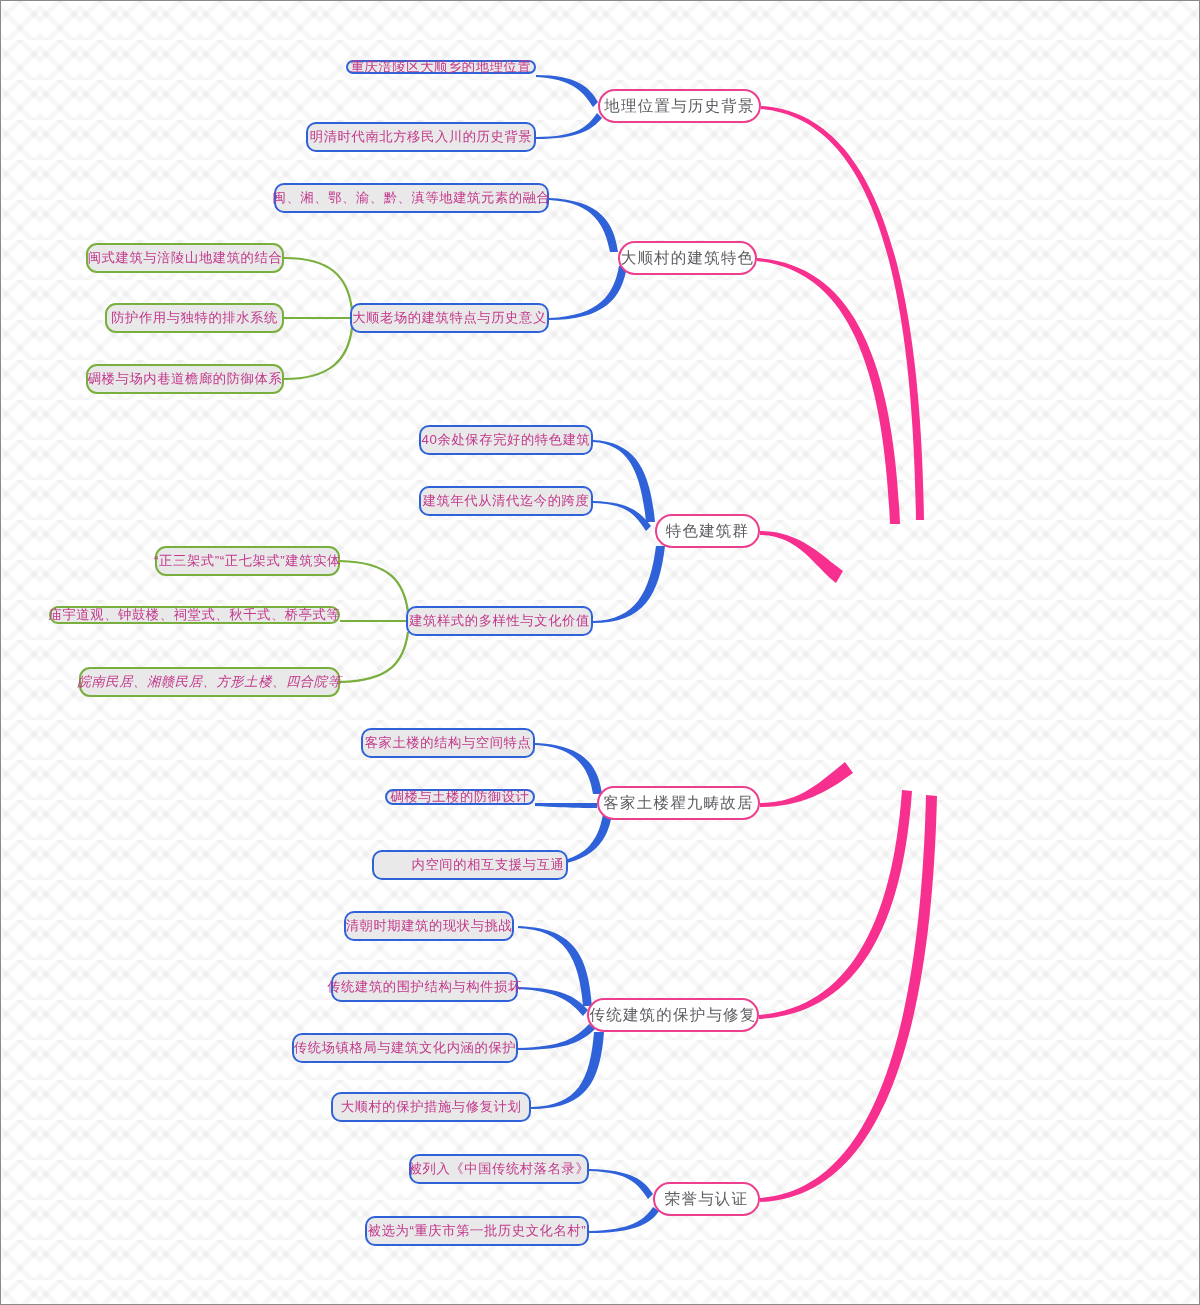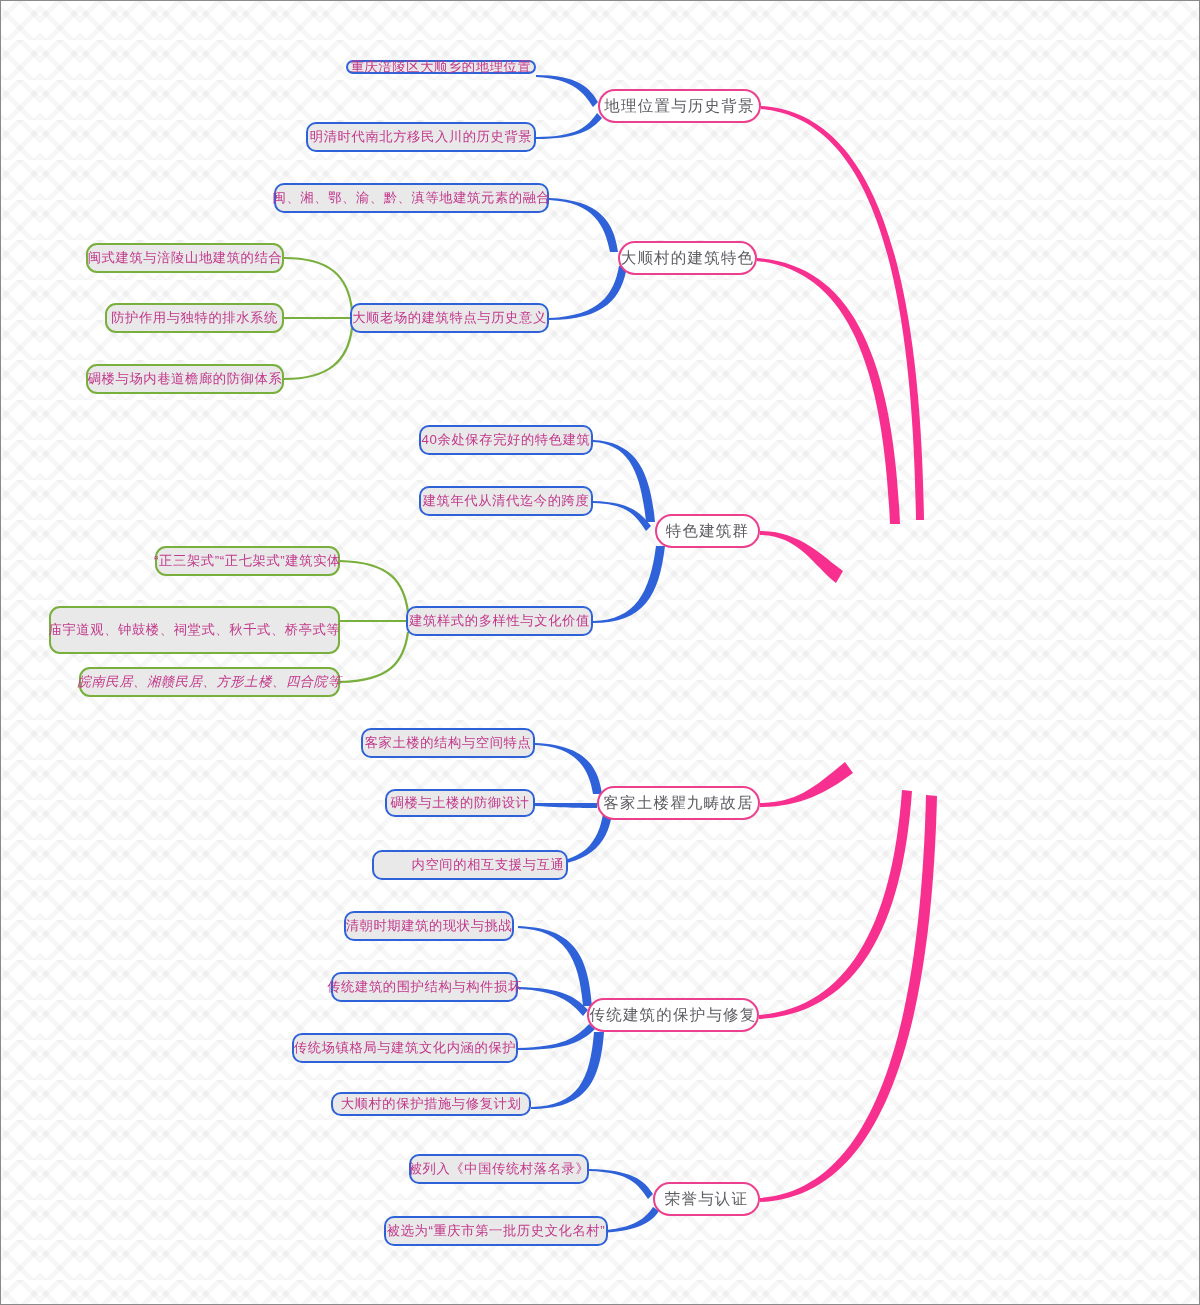--- a/index.html
+++ b/index.html
@@ -213,59 +213,59 @@
   </div>
   <div class="node leaf-blue" style="left:419px; top:486px; width:174px; height:30px;">
     <span>建筑年代从清代迄今的跨度</span>
   </div>
   <div class="node leaf-blue" style="left:406px; top:606px; width:187px; height:30px;">
     <span>建筑样式的多样性与文化价值</span>
   </div>
   <div class="node leaf-green" style="left:155px; top:546px; width:185px; height:30px;">
     <span>“正三架式”“正七架式”建筑实体</span>
   </div>
-  <div class="node leaf-green" style="left:49px; top:606px; width:291px; height:48px;">
+  <div class="node leaf-green" style="left:49px; top:606px; width:291px; height:18px;">
     <span>庙宇道观、钟鼓楼、祠堂式、秋千式、桥亭式等</span>
   </div>
   <div class="node leaf-green" style="left:79px; top:667px; width:261px; height:30px;font-style:italic;">
     <span>皖南民居、湘赣民居、方形土楼、四合院等</span>
   </div>
 
   <div class="node branch" style="left:597px; top:786px; width:163px; height:34px;">
     <span>客家土楼瞿九畴故居</span>
   </div>
   <div class="node leaf-blue" style="left:361px; top:728px; width:174px; height:30px;">
     <span>客家土楼的结构与空间特点</span>
   </div>
-  <div class="node leaf-blue" style="left:385px; top:789px; width:150px; height:28px;">
+  <div class="node leaf-blue" style="left:385px; top:789px; width:150px; height:16px;">
     <span>碉楼与土楼的防御设计</span>
   </div>
   <div class="node leaf-blue" style="left:372px; top:850px; width:196px; height:30px;padding-left:48px;">
     <span>内空间的相互支援与互通</span>
   </div>
 
   <div class="node branch" style="left:587px; top:998px; width:172px; height:34px;">
     <span>传统建筑的保护与修复</span>
   </div>
   <div class="node leaf-blue" style="left:344px; top:911px; width:170px; height:30px;">
     <span>清朝时期建筑的现状与挑战</span>
   </div>
   <div class="node leaf-blue" style="left:331px; top:972px; width:187px; height:30px;">
     <span>传统建筑的围护结构与构件损坏</span>
   </div>
   <div class="node leaf-blue" style="left:292px; top:1033px; width:226px; height:30px;">
     <span>传统场镇格局与建筑文化内涵的保护</span>
   </div>
-  <div class="node leaf-blue" style="left:331px; top:1092px; width:200px; height:24px;font-family:Liberation Serif, serif;">
+  <div class="node leaf-blue" style="left:331px; top:1092px; width:200px; height:30px;font-family:Liberation Serif, serif;">
     <span>大顺村的保护措施与修复计划</span>
   </div>
 
   <div class="node branch" style="left:653px; top:1182px; width:107px; height:34px;">
     <span>荣誉与认证</span>
   </div>
   <div class="node leaf-blue" style="left:409px; top:1154px; width:180px; height:30px;">
     <span>被列入《中国传统村落名录》</span>
   </div>
-  <div class="node leaf-blue" style="left:384px; top:1216px; width:224px; height:30px;justify-content:center;">
+  <div class="node leaf-blue" style="left:365px; top:1216px; width:224px; height:30px;justify-content:center;">
     <span>被选为“重庆市第一批历史文化名村”</span>
   </div>
 
 </div>
 
 </body></html>

